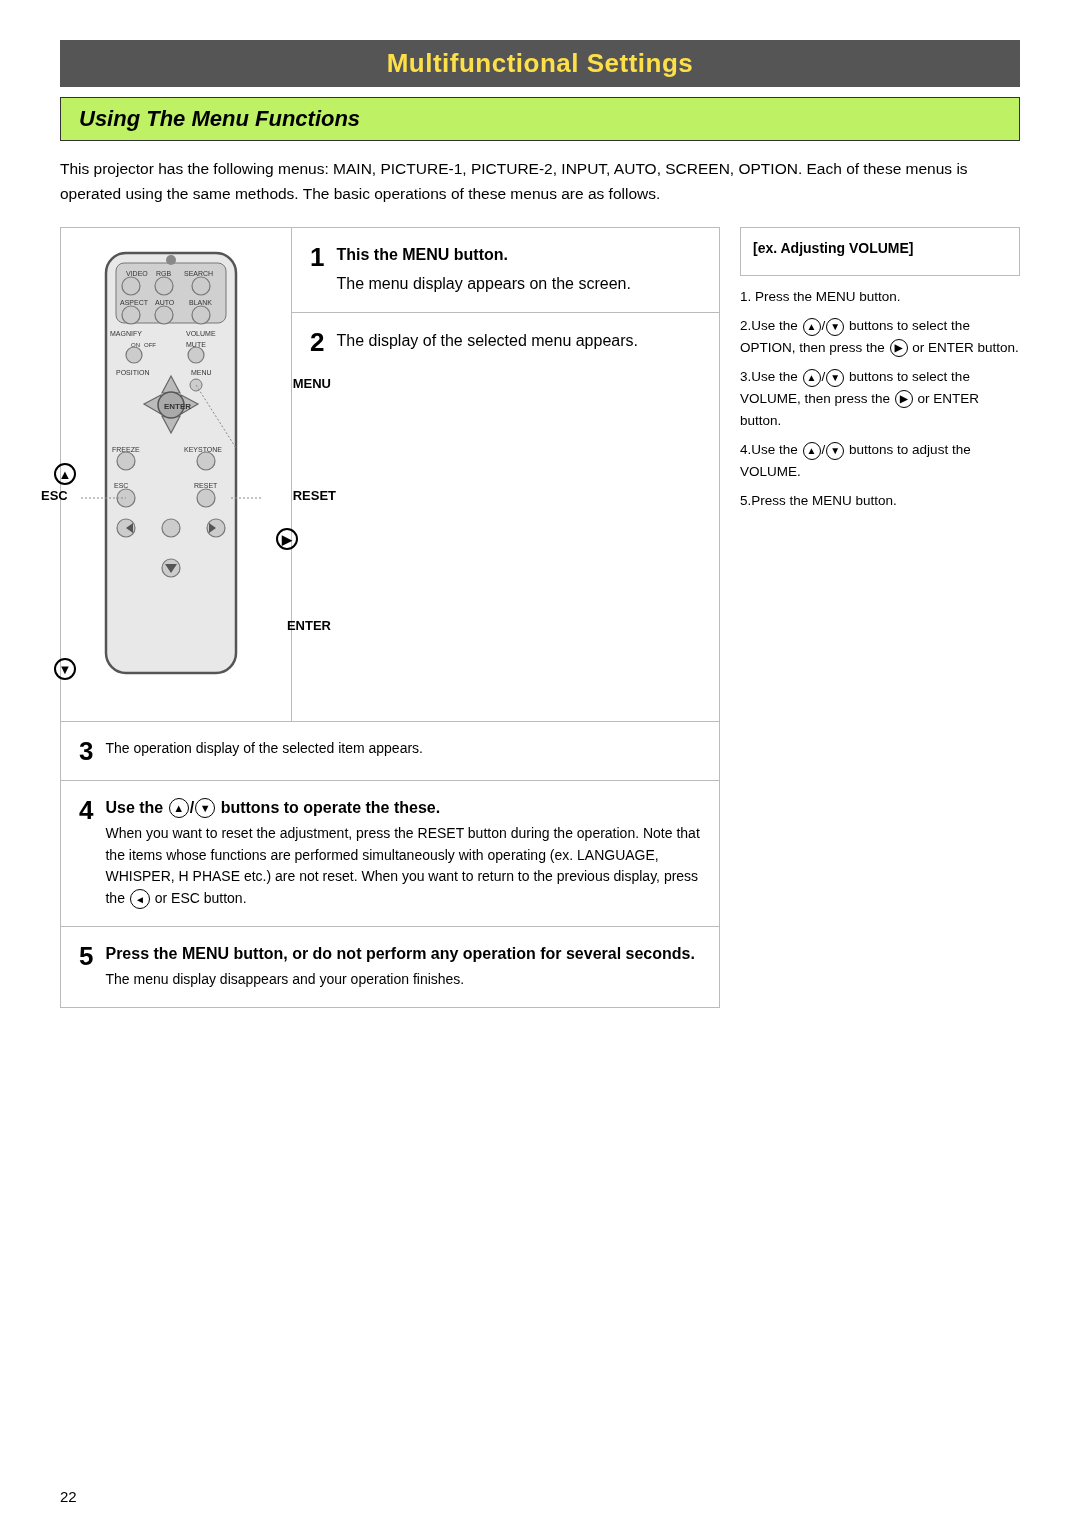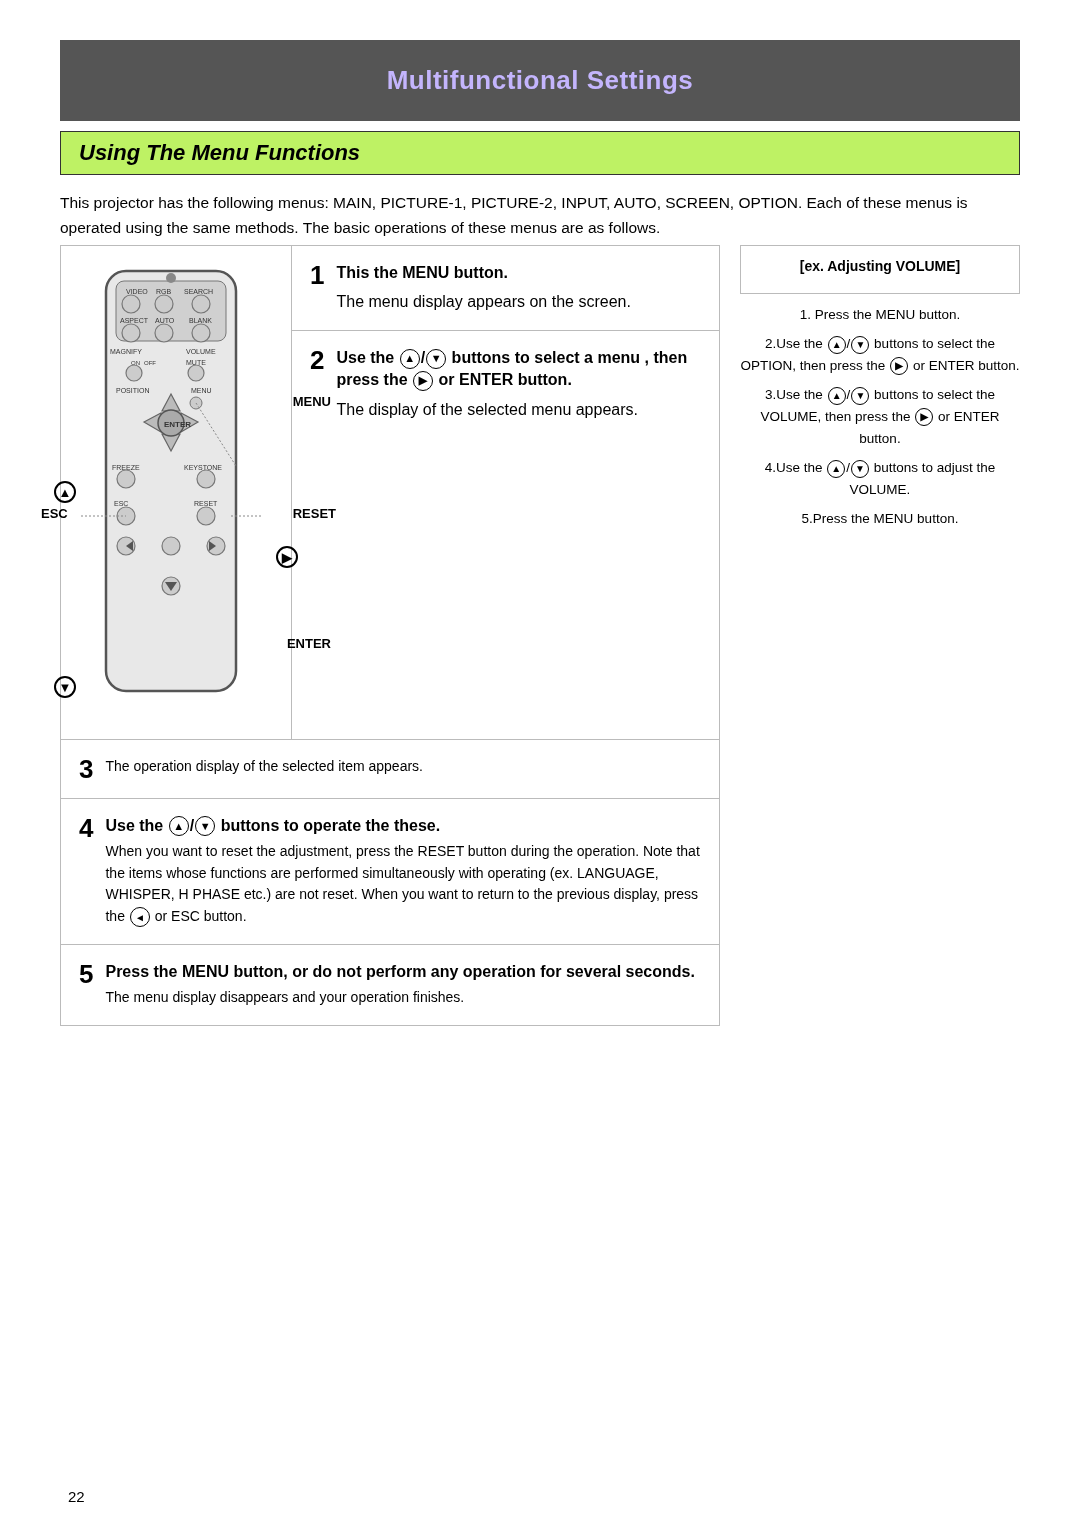--- a/index.html
+++ b/index.html
@@ -14,59 +14,58 @@
       overflow: hidden;
     }
     .page {
       width: 1080px;
       height: 1533px;
       padding: 40px 60px 40px 60px;
       position: relative;
     }
     .header-bar {
       background: #555;
-      color: #c4b5fd;
+      color: #fde047;
       text-align: center;
       font-size: 26px;
       font-weight: bold;
-      padding: 25px 20px;
+      padding: 8px 20px;
       margin-bottom: 10px;
       letter-spacing: 0.5px;
     }
     .section-title {
       border: 1.5px solid #333;
       background: #bef264;
       font-style: italic;
       font-weight: bold;
       font-size: 22px;
       padding: 8px 18px;
       margin-bottom: 16px;
       display: inline-block;
       width: 100%;
     }
     .intro-text {
       font-size: 15.5px;
       line-height: 1.6;
-      margin-bottom: 4px;
+      margin-bottom: 20px;
     }
     .main-content {
       display: flex;
       flex-direction: row;
       width: 100%;
     }
     .left-col {
       width: 660px;
       flex-shrink: 0;
     }
     .right-col {
       width: 300px;
       padding-left: 20px;
       font-size: 14px;
       line-height: 1.55;
-      text-align: center;
     }
     
     .steps-12 {
       display: flex;
       flex-direction: row;
       border: 1.5px solid #bbb;
       margin-bottom: 0;
     }
     .remote-area {
       width: 230px;
@@ -180,21 +179,21 @@
       border-radius: 50%;
       font-size: 10px;
       font-weight: bold;
       vertical-align: middle;
       margin: 0 1px;
     }
     
     .page-number {
       position: absolute;
       bottom: 28px;
-      left: 68px;
+      left: 60px;
       font-size: 15px;
     }
     
     .remote-svg-wrap {
       position: relative;
       width: 200px;
       margin: 0 auto;
     }
   </style>
 </head>
@@ -336,23 +335,20 @@
                 <div class="step-title">This the MENU button.</div>
                 <div class="step-desc">The menu display appears on the screen.</div>
               </div>
             </div>
           </div>
 
           <div class="step-box">
             <div class="step-title-inline">
               <span class="step-num">2</span>
               <div>
-                <div class="step-title">
-                  Use the <span class="circle-icon">▲</span>/<span class="circle-icon">▼</span> buttons to select a menu , then press the <span class="circle-icon">▶</span> or <strong>ENTER button.</strong>
-                </div>
                 <div class="step-desc">The display of the selected menu appears.</div>
               </div>
             </div>
           </div>
         </div>
       </div>
 
       <div class="step-row">
         <div class="step-row-inner">
           <span class="step-num">3</span>

